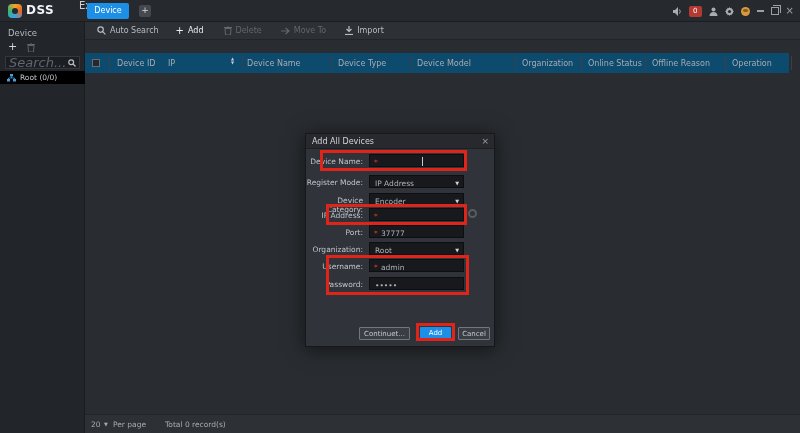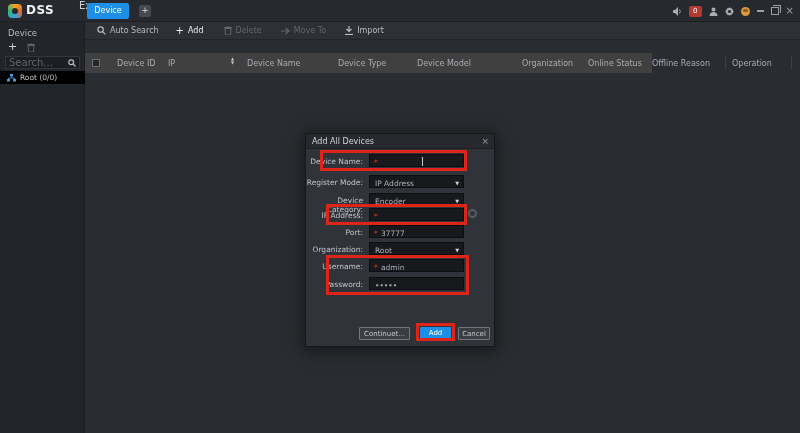--- a/index.html
+++ b/index.html
@@ -30,21 +30,21 @@
   .win-restore::after { content:""; position:absolute; left:1px; top:-3px; width:7px; height:7px; border:1px solid #9aa0a6; border-left:none; border-bottom:none; }
   .win-close { font-size:10px; color:#9aa0a6; line-height:10px; }
 
   
   .sidebar { position:absolute; left:0; top:22px; width:85px; height:411px; background:#22252a; border-right:1px solid #1a1c1f; }
   .sb-title { position:absolute; left:8px; top:6px; font-size:8.5px; color:#b6bac0; }
   .sb-plus { position:absolute; left:8px; top:20px; font-size:11px; color:#d2d5da; line-height:10px; }
   .sb-trash { position:absolute; left:27px; top:21px; color:#5f636a; }
   .sb-search { position:absolute; left:5px; top:34px; width:75px; height:13px; background:#1b1e22; border:1px solid #34383d; }
   .sb-search input { position:absolute; left:3px; top:0; width:58px; height:11px; background:transparent; border:none; outline:none;
-    font-size:10px; color:#9aa0a6; font-family:inherit; }
+    font-size:13px; color:#9aa0a6; font-family:inherit;font-style:italic; }
   .sb-search input::placeholder { color:#62666d; }
   .sb-search .mag { position:absolute; right:3px; top:2px; color:#b9bdc3; }
   .sb-tree-item { position:absolute; left:0; top:49px; width:85px; height:13px; background:#000000; display:flex; align-items:center; }
   .org-ico { margin-left:7px; color:#4a9edb; }
   .sb-tree-item .lbl { margin-left:4px; font-size:7.5px; color:#c3c7cd; }
 
   
   .main { position:absolute; left:85px; top:22px; width:715px; height:411px; background:#292c30; }
   .toolbar { position:absolute; left:0; top:0; width:715px; height:18px; background:#2d3035; border-bottom:1px solid #222428;
     display:flex; align-items:center; font-size:8px; }
@@ -52,21 +52,21 @@
   .tb-item .txt { color:#b9bdc3; }
   .tb-item.emph .txt { color:#eceef1; }
   .tb-item.dim .txt, .tb-item.dim .ic { color:#63676e; }
   .tb-item .ic { color:#b9bdc3; }
   .ts1{ margin-left:12px; } .ts2{ margin-left:17px; } .ts3{ margin-left:20px; } .ts4{ margin-left:19px; } .ts5{ margin-left:19px; }
 
   .tabrow { position:absolute; left:0; top:18px; width:715px; height:13px; background:#26292d; border-bottom:1px solid #1f2225; }
   .tab-all { position:absolute; left:0; top:0; width:42px; height:13px; font-size:7.5px; color:#d2d5da;
     text-align:center; line-height:12px; border-bottom:2px solid #1e8fe6; }
 
-  .thead { position:absolute; left:0; top:31px; width:567px; height:20px; background:#404040; font-size:8px; color:#a8acb2; }
+  .thead { position:absolute; left:0; top:31px; width:704px; height:20px; background:#0c4a6e; font-size:8px; color:#a8acb2; }
   .th { position:absolute; top:6px; white-space:nowrap; }
   .th-sep { position:absolute; top:3px; width:1px; height:14px; background:#3c4046; }
   .chk { position:absolute; left:7px; top:6px; width:8px; height:8px; border:1px solid #6a6e74; background:#24272b; }
   .sort { position:absolute; left:146px; top:4px; font-size:4px; color:#c6cace; line-height:4px; text-align:center; }
 
   .tbody { position:absolute; left:0; top:51px; width:715px; height:341px; background:#292c30; }
 
   .pagebar { position:absolute; left:0; top:392px; width:715px; height:19px; background:#2d3035; border-top:1px solid #222428;
     font-size:7.5px; color:#a8acb2; }
   .pg-size { position:absolute; left:6px; top:5px; }
@@ -231,20 +231,26 @@
       <div class="th-sep" style="left:326px"></div>
       <div class="th-sep" style="left:430px"></div>
       <div class="th-sep" style="left:496px"></div>
       <div class="th-sep" style="left:560px"></div>
       <div class="th-sep" style="left:640px"></div>
       <div class="th-sep" style="left:706px"></div>
     </div>
 
     <div class="tbody"></div>
 
+    <div class="pagebar">
+      <span class="pg-size">20</span>
+      <span class="pg-caret">▼</span>
+      <span class="pg-per">Per page</span>
+      <span class="pg-total">Total 0 record(s)</span>
+    </div>
   </div>
 
   <div class="dialog">
     <div class="dlg-titlebar">
       <div class="dlg-title">Add All Devices</div>
       <div class="dlg-close">×</div>
     </div>
 
     <div class="row" style="top:20px">
       <div class="flabel">Device Name:</div>

